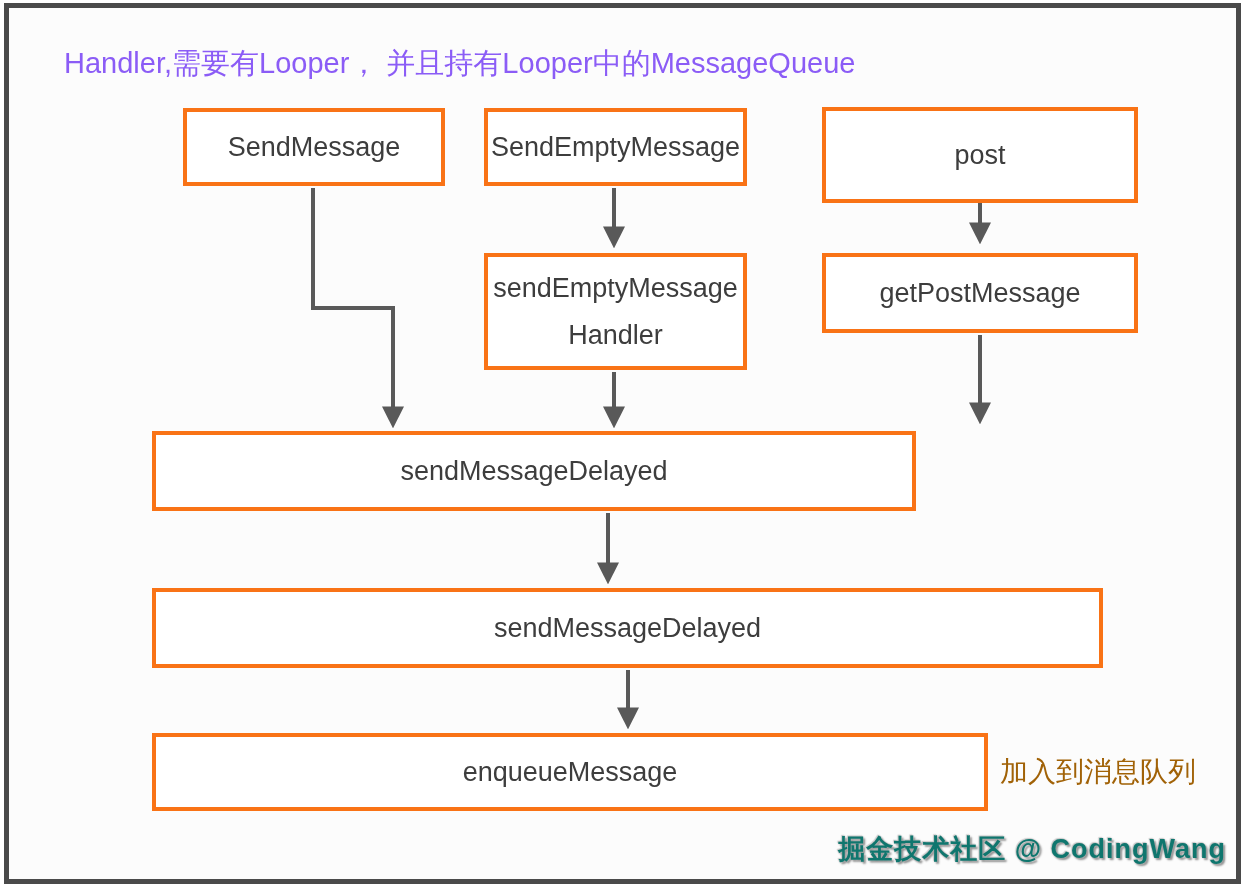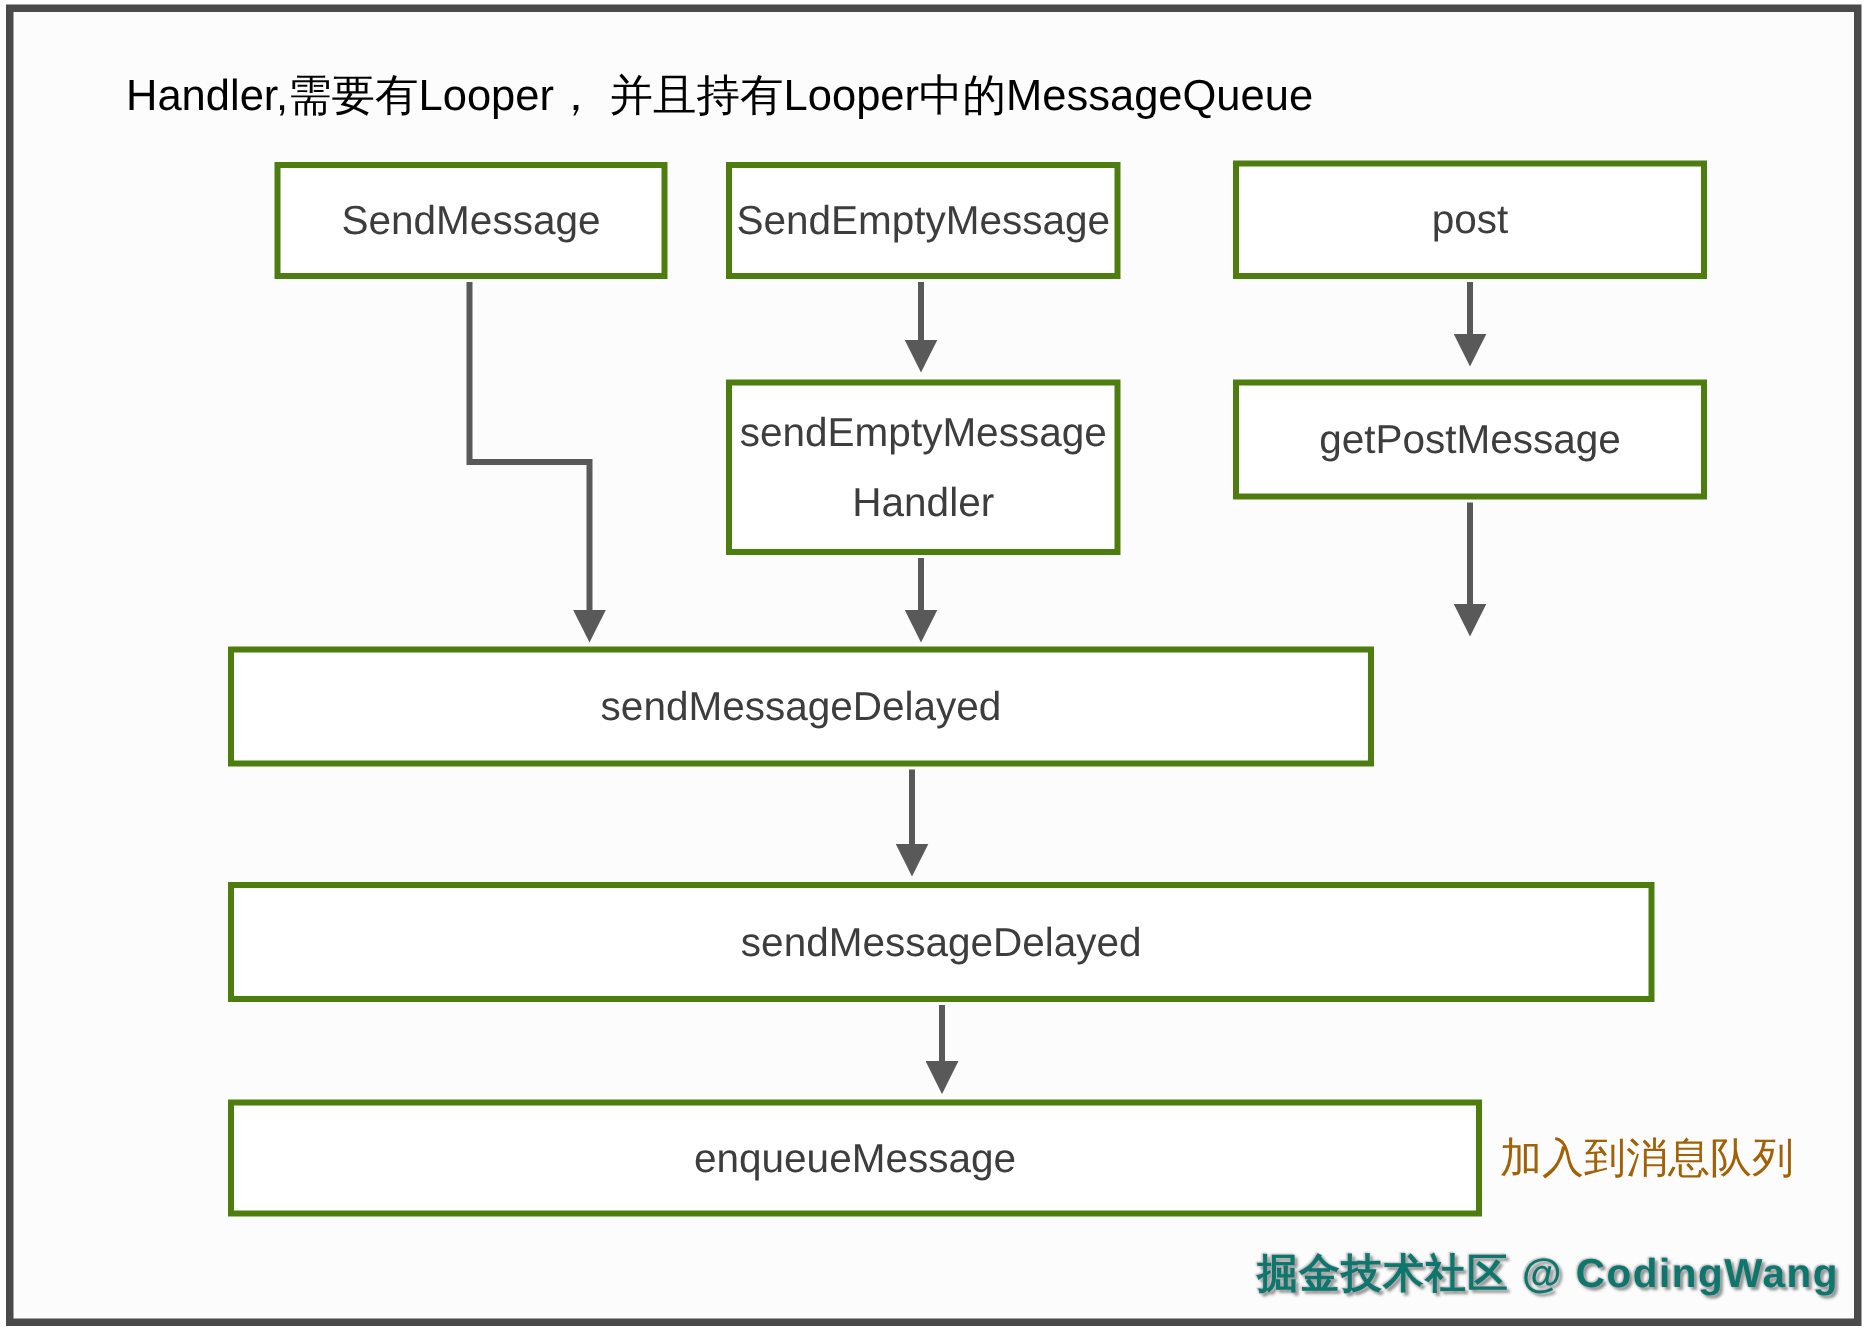--- a/index.html
+++ b/index.html
@@ -16,39 +16,39 @@
     border: 5px solid #4a4a4a;
     background: #fcfcfc;
   }
   .stage {
     position: absolute;
     left: 0; top: 0;
     width: 1250px; height: 888px;
   }
   .diagram-title {
     position: absolute;
-    left: 84px; top: 44px;
+    left: 64px; top: 44px;
     font-size: 29px;
-    color: #000000;
+    color: #8b5cf6;
     white-space: nowrap;
   }
   .node {
     position: absolute;
     background: #ffffff;
-    border: 4px solid #4d7c0f;
+    border: 4px solid #f97316;
     display: flex;
     align-items: center;
     justify-content: center;
     font-size: 27px;
     color: #3d3d3d;
     text-align: center;
   }
   .node-send-message            { left: 183px; top: 108px; width: 262px; height: 78px; }
   .node-send-empty-message      { left: 484px; top: 108px; width: 263px; height: 78px; }
-  .node-post                    { left: 822px; top: 107px; width: 316px; height: 79px; }
+  .node-post                    { left: 822px; top: 107px; width: 316px; height: 96px; }
   .node-send-empty-message-delayed {
     left: 484px; top: 253px; width: 263px; height: 117px;
     flex-direction: column; row-gap: 16px;
   }
   .node-get-post-message        { left: 822px; top: 253px; width: 316px; height: 80px; }
   .node-send-message-delayed    { left: 152px; top: 431px; width: 764px; height: 80px; }
   .node-send-message-at-time    { left: 152px; top: 588px; width: 951px; height: 80px; }
   .node-enqueue-message         { left: 152px; top: 733px; width: 836px; height: 78px; text-align: center; }
   .side-note {
     position: absolute;

